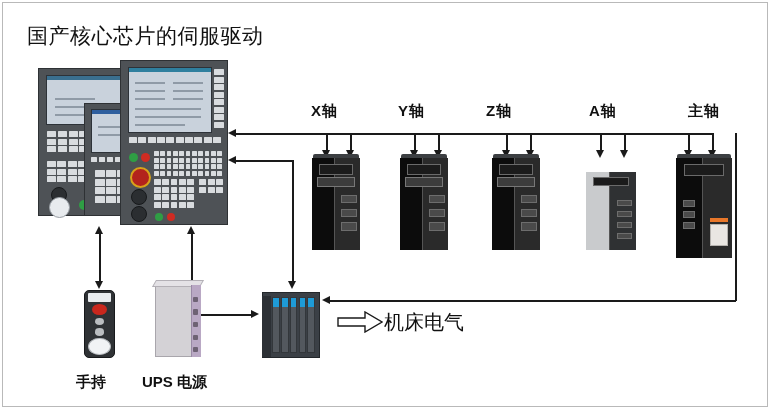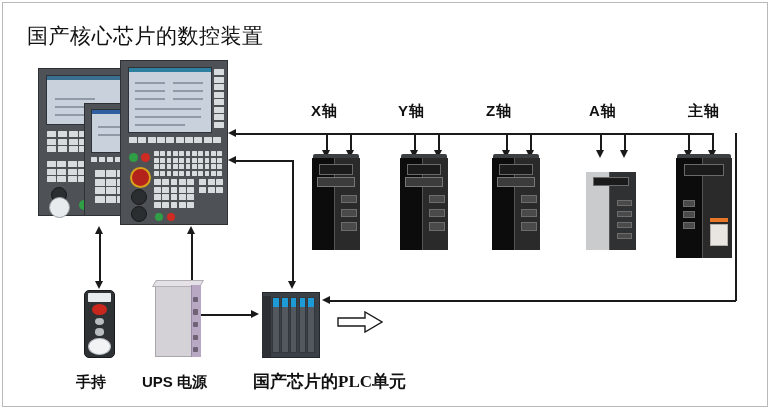--- a/index.html
+++ b/index.html
@@ -95,21 +95,21 @@
   
   .block-arrow{position:absolute;}
 </style>
 </head>
 <body>
 
 <div id="diagram">
 
   <div class="frame"></div>
 
-  <div class="title">国产核心芯片的数控装置</div>
+  <div class="title">国产核心芯片的伺服驱动</div>
 
   <div class="cnc-cluster">
 
     <div class="panel" style="left:0px;top:8px;width:92px;height:148px;">
       <div class="screen" style="left:7px;top:6px;width:76px;height:50px;">
         <div class="topbar"></div>
         <div class="ln" style="left:8px;top:22px;width:40px;"></div>
         <div class="ln" style="left:8px;top:30px;width:55px;"></div>
         <div class="ln" style="left:8px;top:38px;width:30px;"></div>
       </div>
@@ -438,20 +438,21 @@
     <div class="slot" style="left:78%;">
         <b></b>
       </div>
   </div>
 
   <div class="block-arrow" style="left:337px;top:311px;width:46px;height:22px;">
     <svg width="46" height="22" viewBox="0 0 46 22">
       <polygon points="1,7 28,7 28,1 45,11 28,21 28,15 1,15" fill="#ffffff" stroke="#1a1a1a" stroke-width="1.4"></polygon>
     </svg>
   </div>
+  <div class="cap big-cap" style="left:384px;top:309px;">机床电气</div>
 
   <div class="wire wv" style="left:191px;top:232px;height:50px;"></div>
   <div class="arrow ar-up" style="left:187px;top:226px;"></div>
   <div class="wire wh" style="left:200px;top:314px;width:52px;"></div>
   <div class="arrow ar-right" style="left:251px;top:310px;"></div>
 
   <div class="ups" style="left:155px;top:285px;width:46px;height:72px;">
     <div class="case"></div>
     <div class="top"></div>
     <div class="strip"></div>
@@ -470,15 +471,14 @@
     <div class="shell"></div>
     <div class="win"></div>
     <div class="red"></div>
     <div class="dot" style="top:41%;"></div>
     <div class="dot" style="top:56%;"></div>
     <div class="wheel"></div>
   </div>
 
   <div class="cap small-cap" style="left:76px;top:373px;">手持</div>
   <div class="cap small-cap" style="left:142px;top:373px;">UPS 电源</div>
-  <div class="cap mid-cap" style="left:253px;top:370px;">国产芯片的PLC单元</div>
 
 </div>
 
 </body></html>

